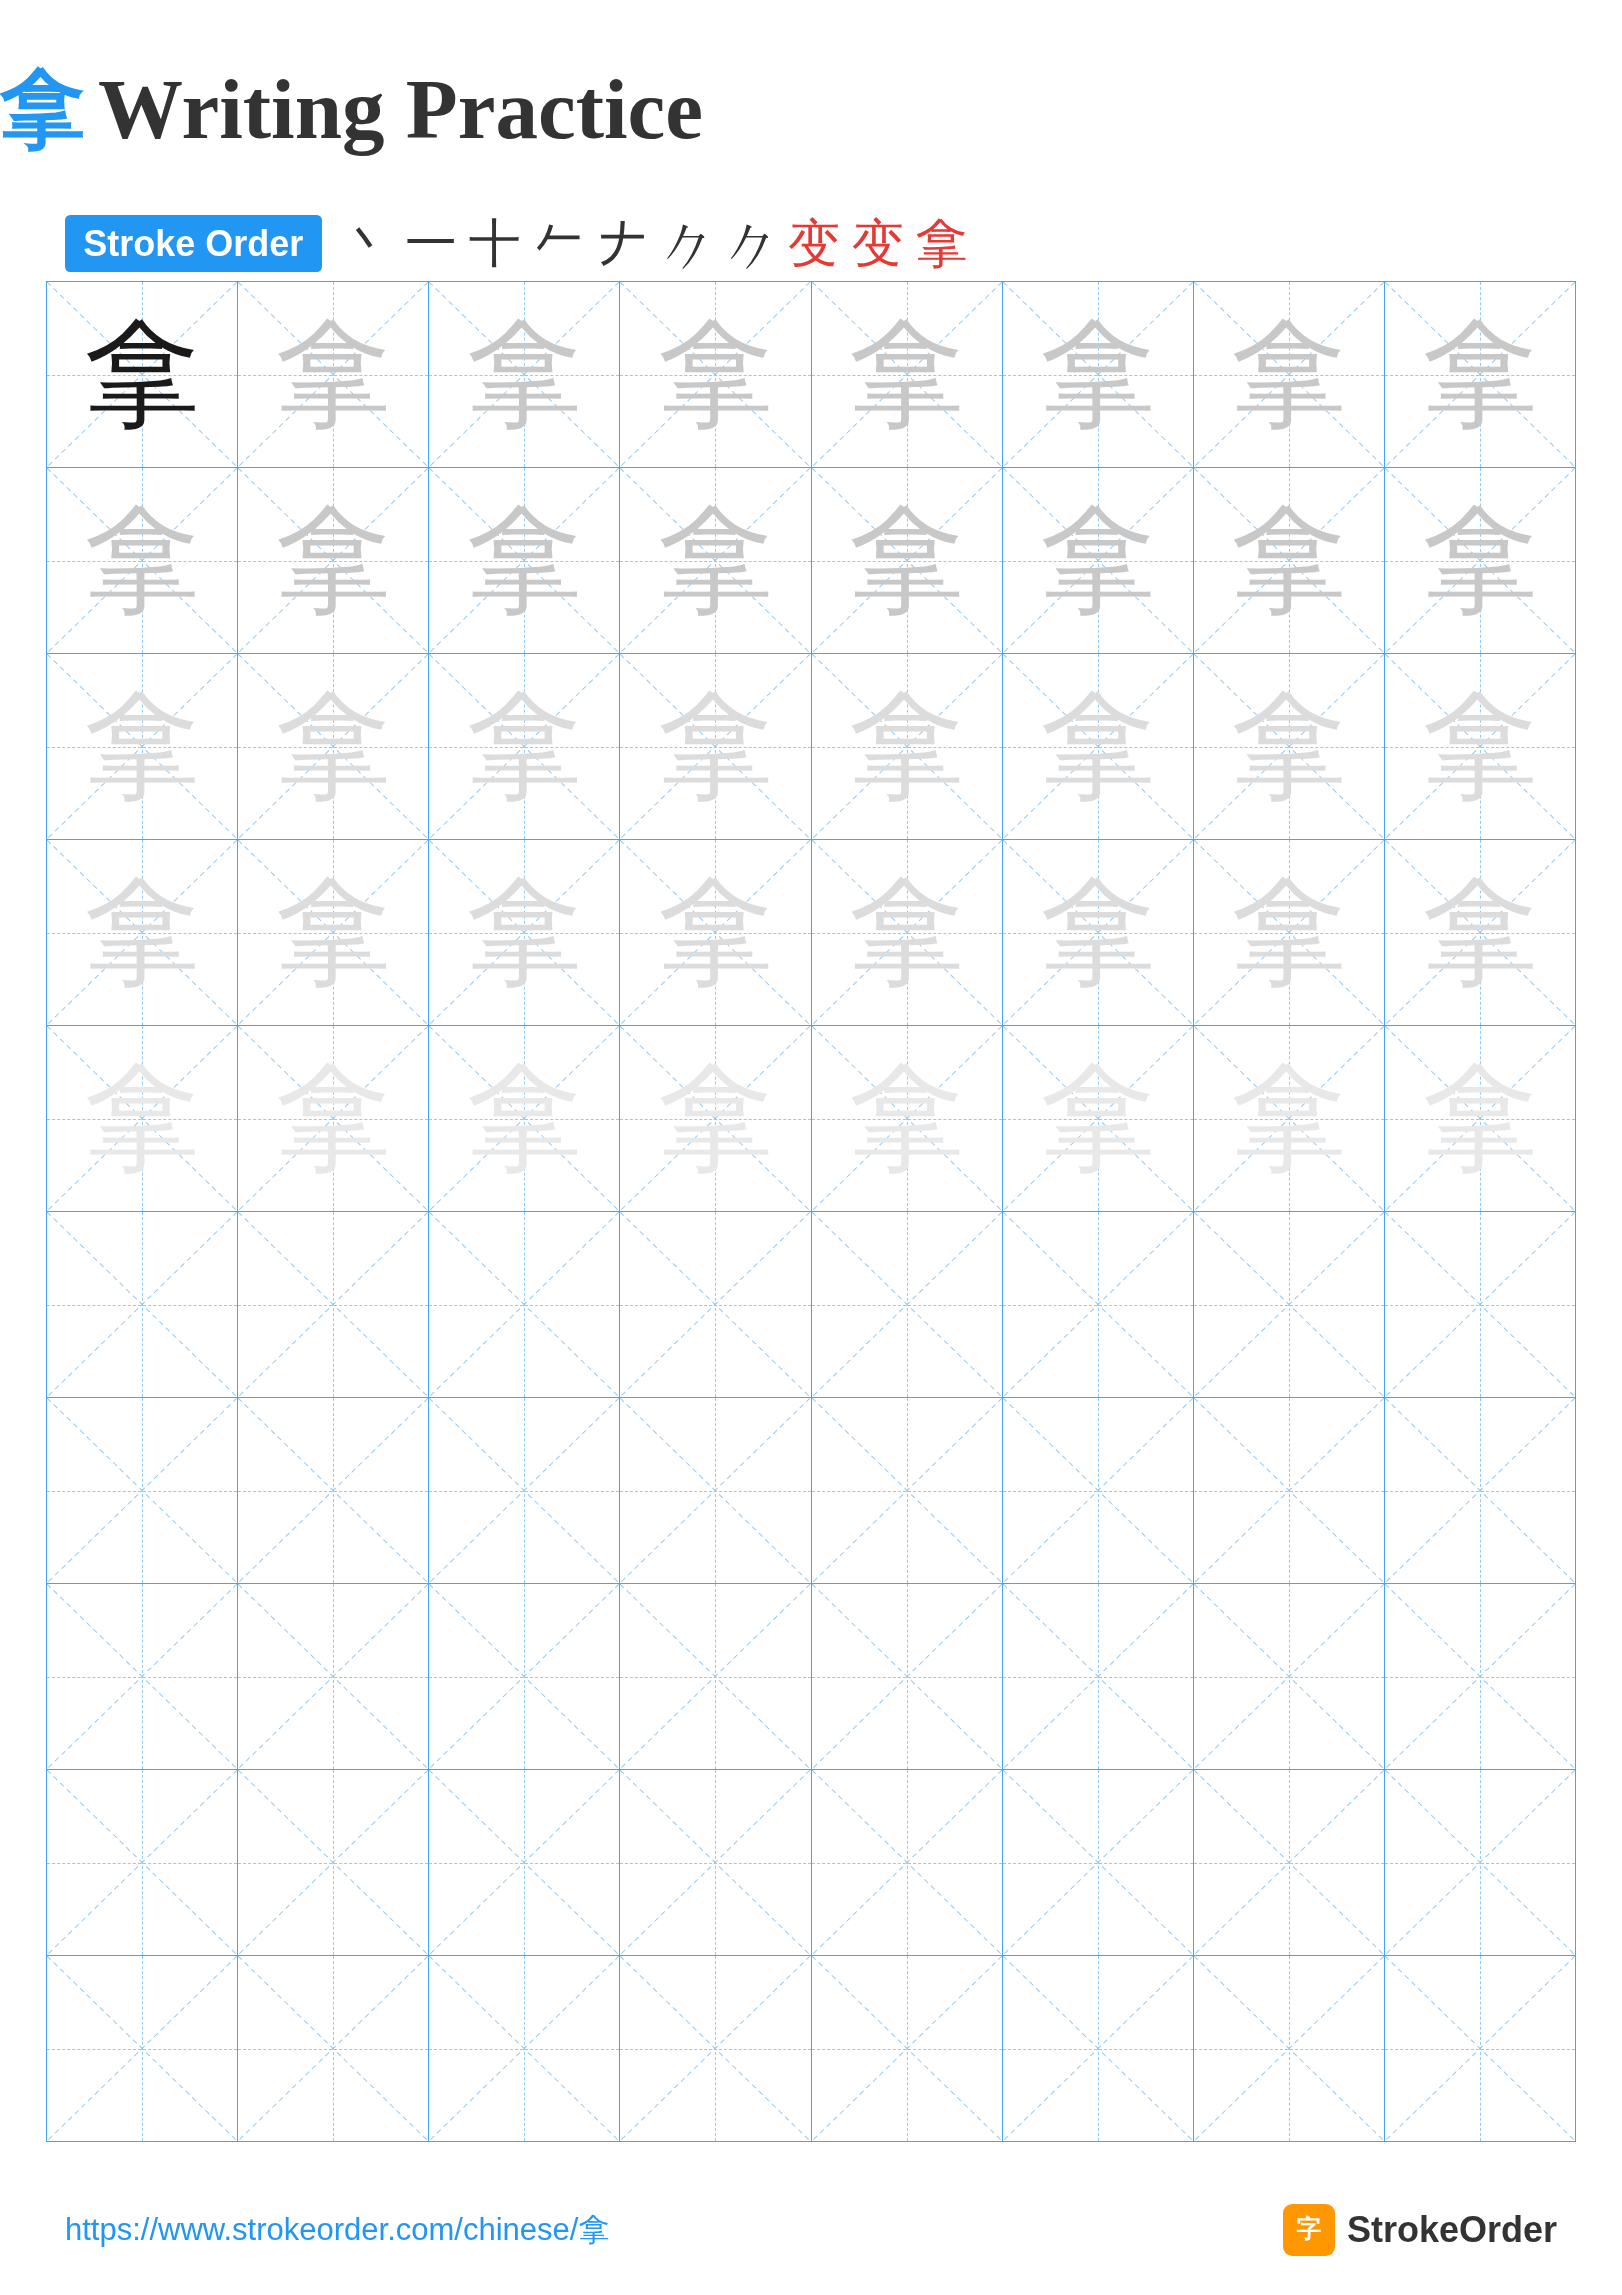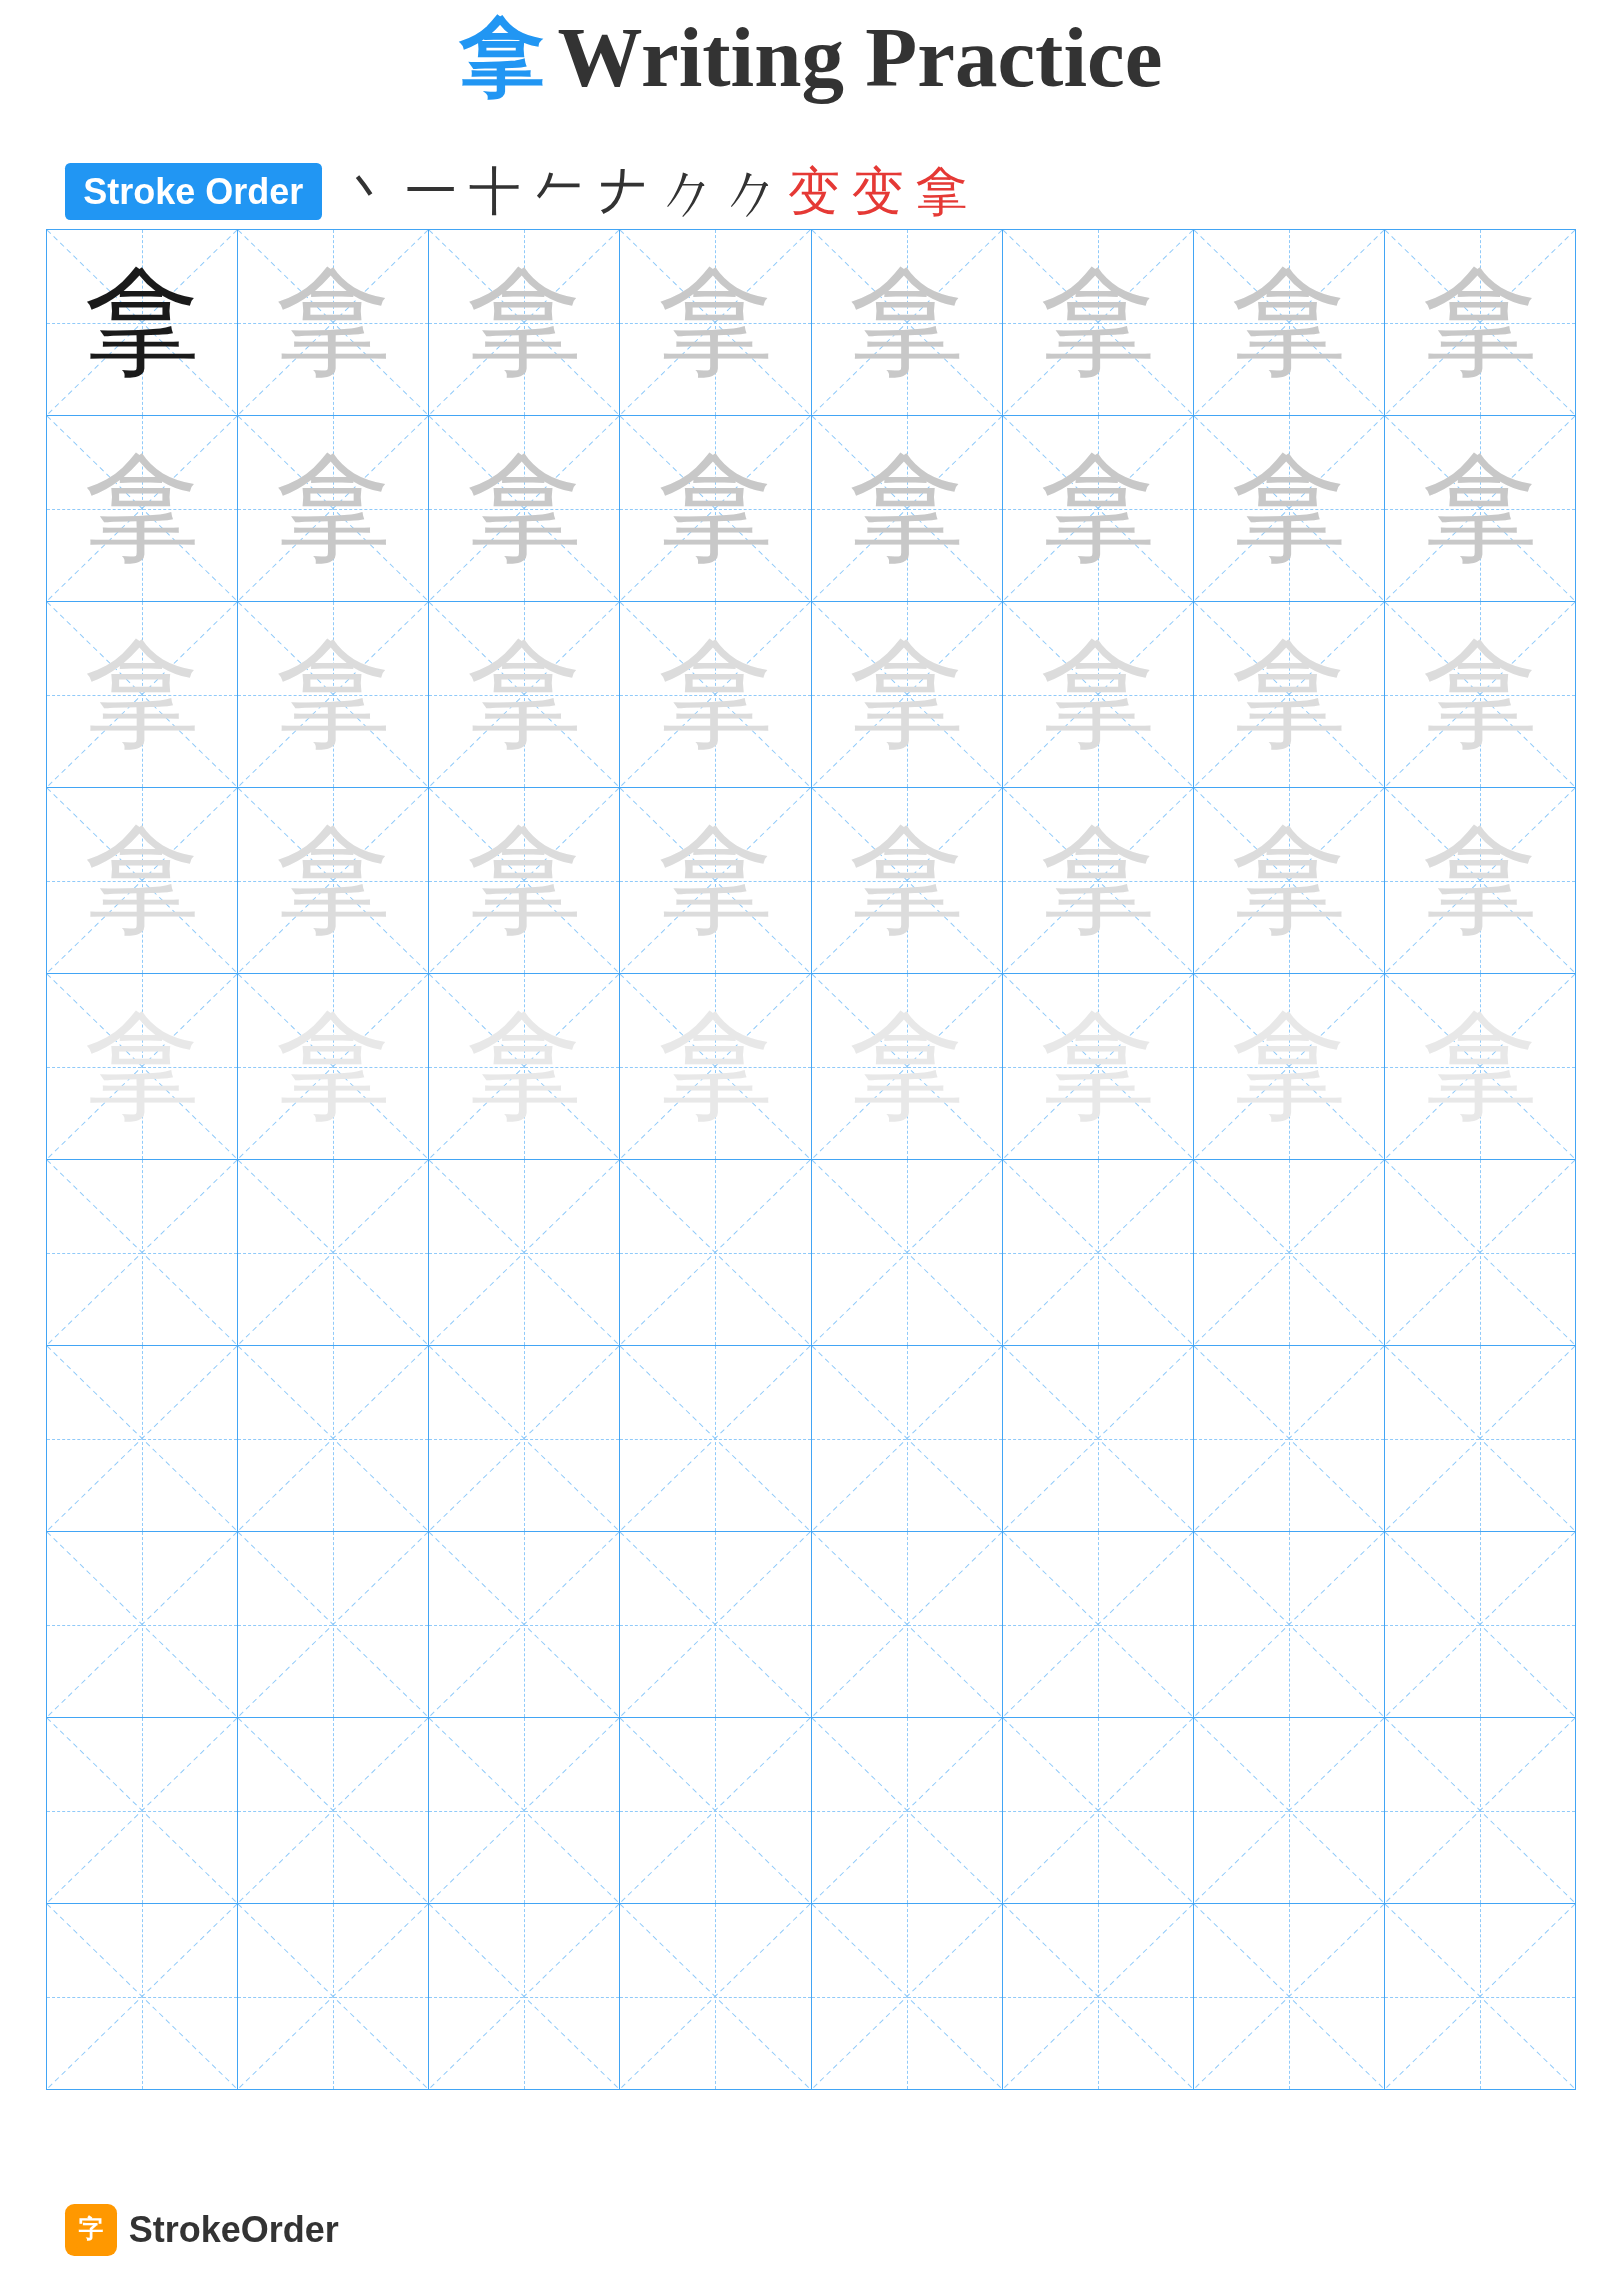--- a/index.html
+++ b/index.html
@@ -7,21 +7,21 @@
     body {
       width: 1622px;
       height: 2295px;
       background: #fff;
       font-family: serif;
       position: relative;
       overflow: hidden;
     }
 
     .page-title {
-      text-align: center;
+      padding-top: 52px;
       padding-bottom: 39px;
       font-size: 85px;
       font-weight: bold;
       color: #333;
     }
 
     .title-char {
       color: #2196F3;
       margin-right: 13px;
     }
@@ -696,20 +696,21 @@
               <line x1="0" y1="0" x2="285" y2="285" stroke="#90CAF9" stroke-width="1.5" stroke-dasharray="8,6"></line>
               <line x1="285" y1="0" x2="0" y2="285" stroke="#90CAF9" stroke-width="1.5" stroke-dasharray="8,6"></line>
             </svg>
           </td>
       </tr>
     </tbody>
   </table>
 </div>
 
 <div class="footer">
+  <a class="footer-url">https://www.strokeorder.com/chinese/拿</a>
   <div class="footer-brand">
     <div class="footer-icon">
       <svg width="36" height="36" viewBox="0 0 55 55" fill="none" style="font-size:50px">
         <rect width="55" height="55" rx="10" fill="#FF9800"></rect>
         <text x="50%" y="54%" dominant-baseline="middle" text-anchor="middle" font-size="38" fill="white" font-family="serif">字</text>
       </svg>
     </div>
     <span>StrokeOrder</span>
   </div>
 </div>

